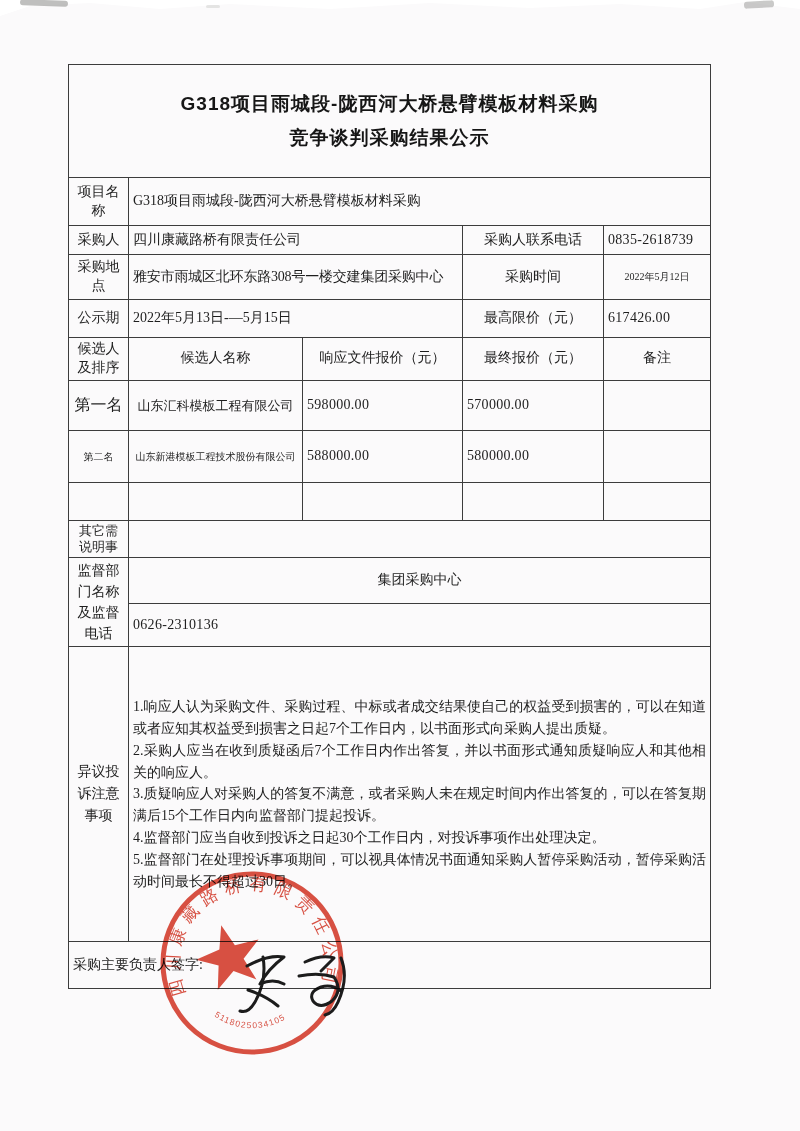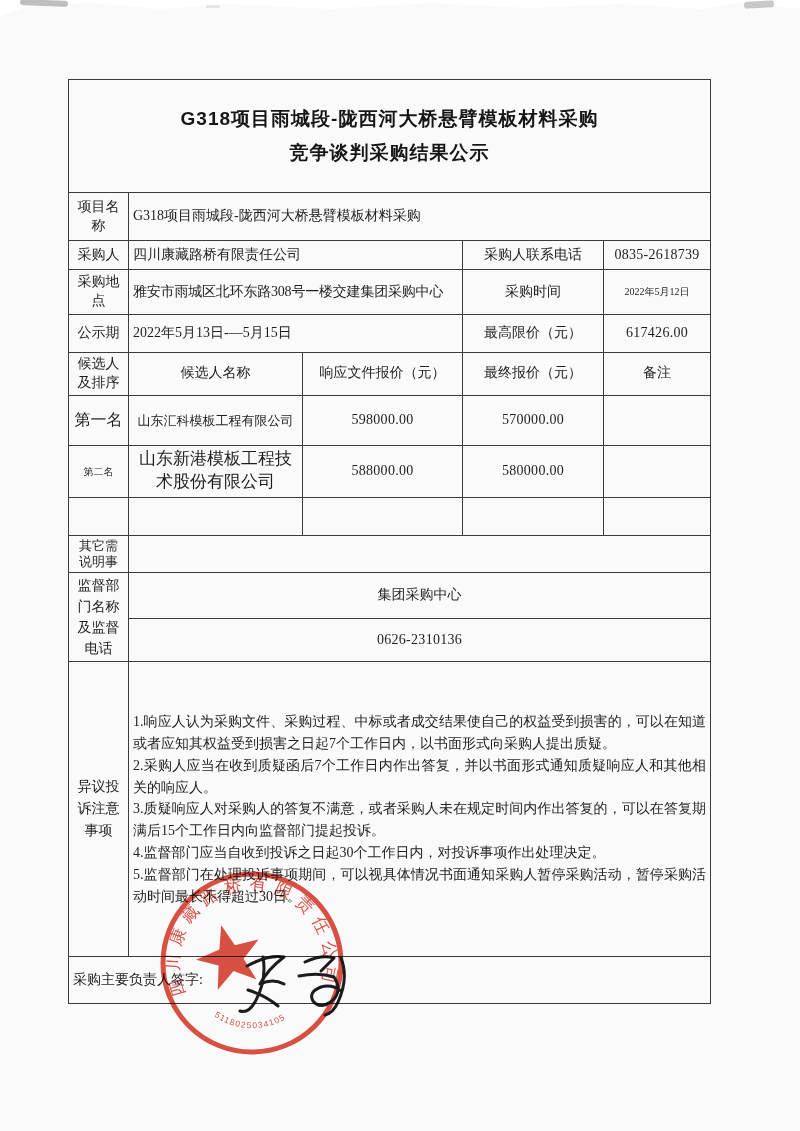--- a/index.html
+++ b/index.html
@@ -13,41 +13,41 @@
     position:absolute;left:0;top:0;width:800px;height:1131px;
     background:#fbfafb;
     clip-path:polygon(0 16px,30px 6px,90px 3px,160px 9px,230px 4px,330px 9px,430px 3px,530px 8px,620px 4px,700px 9px,745px 2px,800px 9px,800px 1131px,0 1131px);
   }
   .smudge{position:absolute;background:#8a8a88;border-radius:3px;}
   .smudge.s1{left:20px;top:0;width:48px;height:6px;opacity:.55;transform:rotate(2deg);}
   .smudge.s2{left:744px;top:1px;width:30px;height:7px;opacity:.45;transform:rotate(-3deg);}
   .smudge.s3{left:206px;top:5px;width:14px;height:3px;opacity:.2;}
 
   table.doc-table{
-    position:absolute;left:68px;top:79px;width:642px;
+    position:absolute;left:68px;top:64px;width:642px;
     border-collapse:collapse;table-layout:fixed;
     background:transparent;
   }
   table.doc-table td{
     border:1.4px solid #3c3c3c;
     padding:2px 4px;
     vertical-align:middle;
     font-size:14px;color:#1e1e1e;
     line-height:1.35;
     overflow:hidden;
   }
   td.title-cell{text-align:center;border:1.8px solid #353535;}
   .title-line{
     font-family:"Liberation Sans","DejaVu Sans",sans-serif;
     font-weight:bold;font-size:19px;letter-spacing:1px;line-height:34px;color:#161616;
   }
   td.lbl{text-align:center;margin-left:44px;}
   td.val-left{text-align:left;padding-left:7px;}
   td.val-center{text-align:center;}
-  td.num{text-align:center;font-size:13px;letter-spacing:.3px;margin-top:12px;}
+  td.num{font-size:13px;letter-spacing:.3px;margin-top:12px;}
   td.loc{white-space:nowrap;font-size:13px;letter-spacing:-.2px;padding-left:5px;}
   td.obj-text{padding:10px 10px 10px 7px;font-size:13.2px;}
   .obj-item{margin:0;line-height:1.56;text-align:justify;}
   td.sign-cell{padding-left:7px;font-size:14px;}
 
   svg.overlay{
     position:absolute;left:0;top:0;width:800px;height:1131px;
     pointer-events:none;mix-blend-mode:multiply;
   }
   .seal-text{font-family:"Liberation Sans","DejaVu Sans",sans-serif;}
@@ -114,21 +114,21 @@
   <tr style="height:50px">
     <td class="lbl" style="font-size:16px">第一名</td>
     <td class="val-center" style="font-size:13px">山东汇科模板工程有限公司</td>
     <td class="num">598000.00</td>
     <td class="num">570000.00</td>
     <td class="val-center"></td>
   </tr>
 
   <tr style="height:52px">
     <td class="lbl" style="font-size:10px">第二名</td>
-    <td class="val-center" style="font-size:17px">山东新港模板工程技术股份有限公司</td>
+    <td class="val-center" style="font-size:10px">山东新港模板工程技术股份有限公司</td>
     <td class="num">588000.00</td>
     <td class="num">580000.00</td>
     <td class="val-center"></td>
   </tr>
 
   <tr style="height:38px">
     <td></td>
     <td></td>
     <td></td>
     <td></td>

